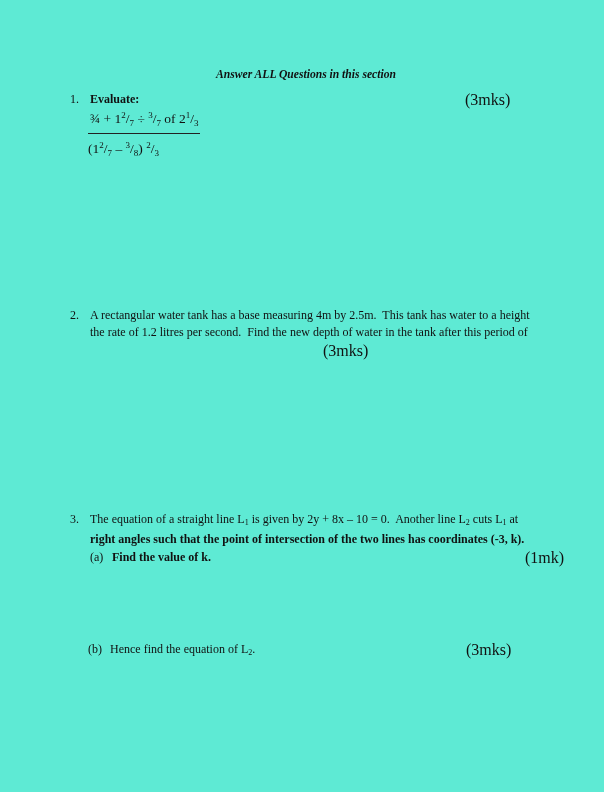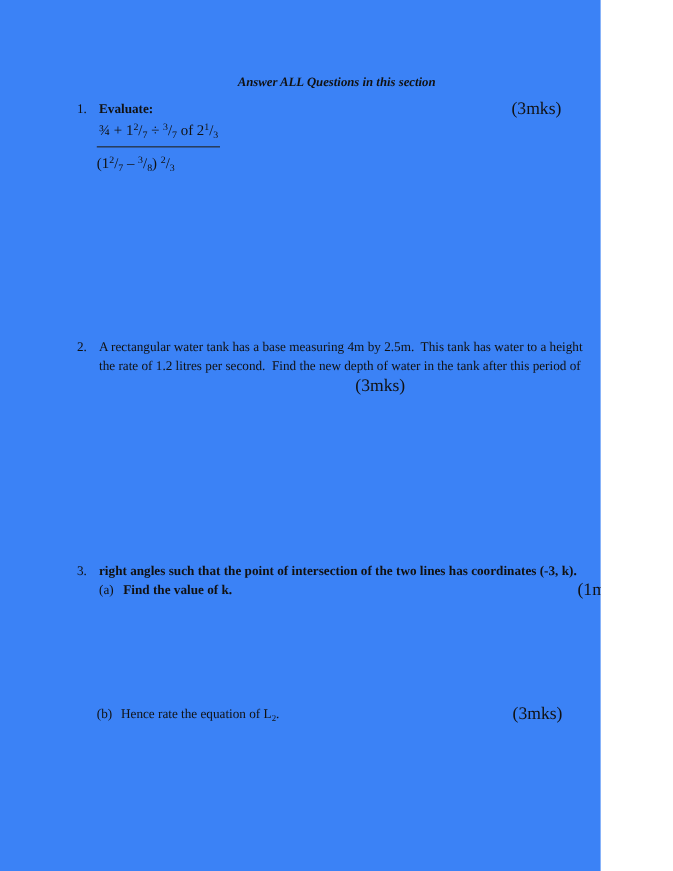--- a/index.html
+++ b/index.html
@@ -7,22 +7,22 @@
   body {
     width: 612px;
     height: 792px;
     position: relative;
     font-family: "Liberation Serif", "DejaVu Serif", serif;
     color: #111111;
   }
   .page {
     position: absolute;
     left: 0; top: 0;
-    width: 546px; height: 792px;
-    background: #3b82f6;
+    width: 604px; height: 792px;
+    background: #5eead4;
     overflow: hidden;
   }
 
   
   .section-header {
     position: absolute;
     top: 68px;
     left: 0;
     width: 612px;
     text-align: center;
@@ -123,31 +123,32 @@
           <span class="marks q2-marks">(3mks)</span>
         </div>
       </div>
     </div>
   </div>
 
   <div class="q-block q3">
     <div class="q-row">
       <span class="q-num">3.</span>
       <div>
+        <div class="q-body-rich"><span class="tk">The equation of a straight line L</span><span class="sub">1</span><span class="tk"> is given by 2y + 8x – 10 = 0.  Another line L</span><span class="sub">2</span><span class="tk"> cuts L</span><span class="sub">1</span><span class="tk"> at</span></div>
         <div class="text-line q-body">right angles such that the point of intersection of the two lines has coordinates (-3, k).</div>
         <div class="part-row">
           <span class="part-label">(a)</span>
           <span class="q-body">Find the value of k.</span>
           <span class="marks q3a-marks">(1mk)</span>
         </div>
       </div>
     </div>
   </div>
 
   <div class="q-block q3b">
     <div class="part-row">
       <span class="part-label">(b)</span>
-      <span class="q-body-rich"><span class="tk">Hence rate the equation of L</span><span class="sub">2</span><span class="tk">.</span></span>
+      <span class="q-body-rich"><span class="tk">Hence find the equation of L</span><span class="sub">2</span><span class="tk">.</span></span>
       <span class="marks q3b-marks">(3mks)</span>
     </div>
   </div>
 
 </div>
 
 </body></html>

